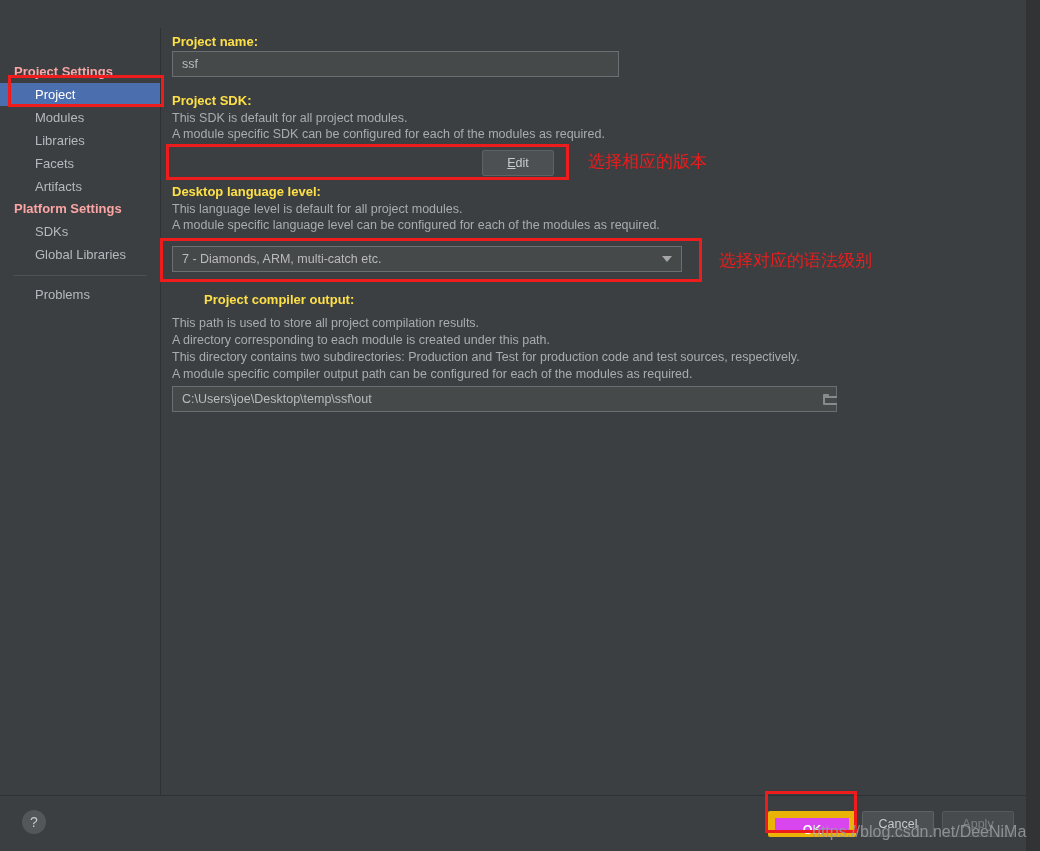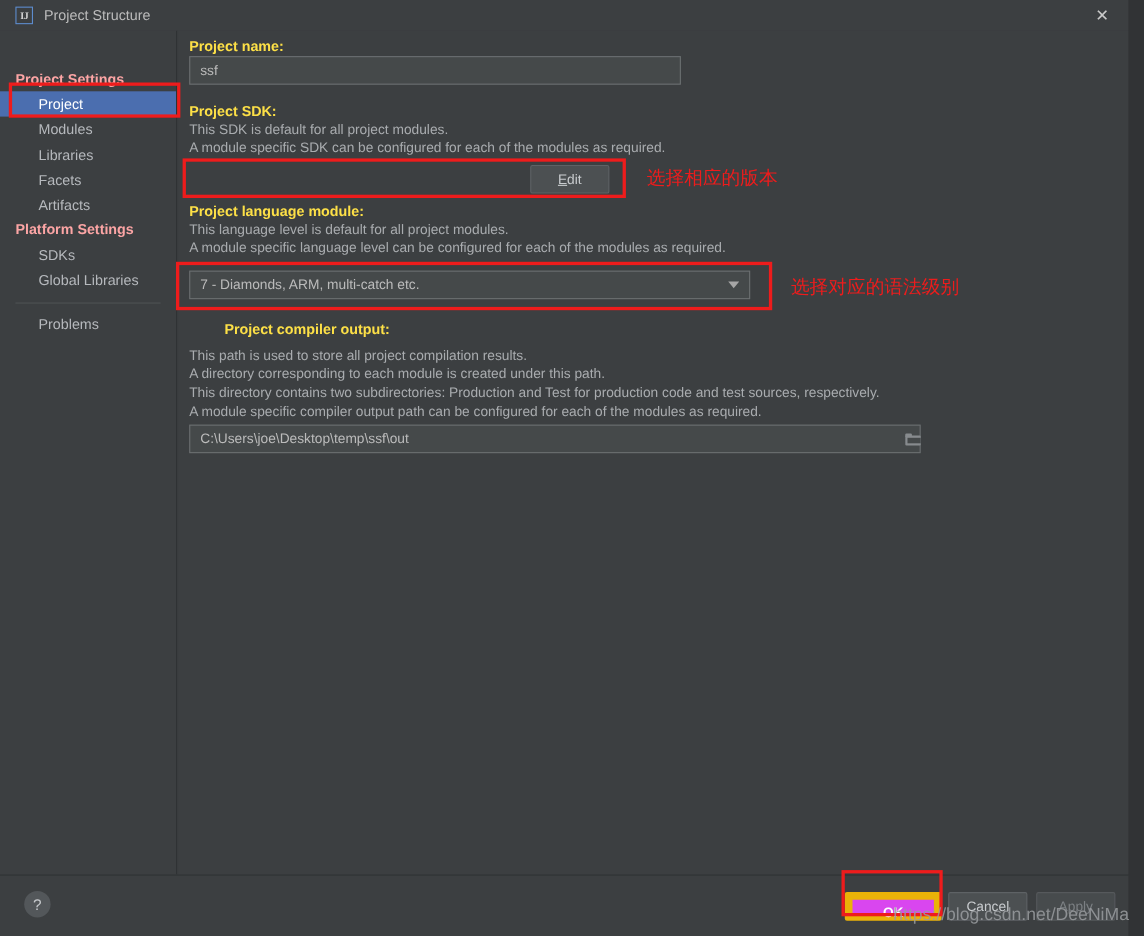--- a/index.html
+++ b/index.html
@@ -318,25 +318,20 @@
     font-size: 16px;
     white-space: nowrap;
     opacity: 0.85;
   }
 </style>
 </head>
 <body>
 
 <div id="dialog">
 
-  <div id="titlebar">
-    <div class="ij-icon">IJ</div>
-    <div id="title-text">Project Structure</div>
-    <div id="close-btn">✕</div>
-  </div>
 
   <div id="navbar">
     <div class="nav-arrow" id="nav-back">←</div>
     <div class="nav-arrow" id="nav-fwd">→</div>
   </div>
 
   <div id="sidebar">
     <div id="sidebar-list">
       <div class="side-group">Project Settings</div>
       <div class="side-item selected">Project</div>
@@ -358,21 +353,21 @@
     <div class="textfield" style="left:10px; top:23px; width:447px;">ssf</div>
 
     <div class="label-bold" style="left:10px; top:65px;">Project SDK:</div>
     <div class="desc" style="left:10px; top:83px;">This SDK is default for all project modules.</div>
     <div class="desc" style="left:10px; top:99px;">A module specific SDK can be configured for each of the modules as required.</div>
 
     <div class="btn" style="left:320px; top:122px; width:72px; height:26px; line-height:24px;">
       <span style="text-decoration:underline;">E</span><span>dit</span>
     </div>
 
-    <div class="label-bold" style="left:10px; top:156px;">Project language module:</div>
+    <div class="label-bold" style="left:10px; top:156px;">Desktop language level:</div>
     <div class="desc" style="left:10px; top:174px;">This language level is default for all project modules.</div>
     <div class="desc" style="left:10px; top:190px;">A module specific language level can be configured for each of the modules as required.</div>
 
     <div class="combo" style="left:10px; top:218px; width:510px;">
       <span class="combo-text">7 - Diamonds, ARM, multi-catch etc.</span>
       <span class="combo-arrow"></span>
     </div>
 
     <div class="label-bold" style="left:10px; top:264px;margin-left:32px;">Project compiler output:</div>
     <div class="desc" style="left:10px; top:288px;">This path is used to store all project compilation results.</div>

